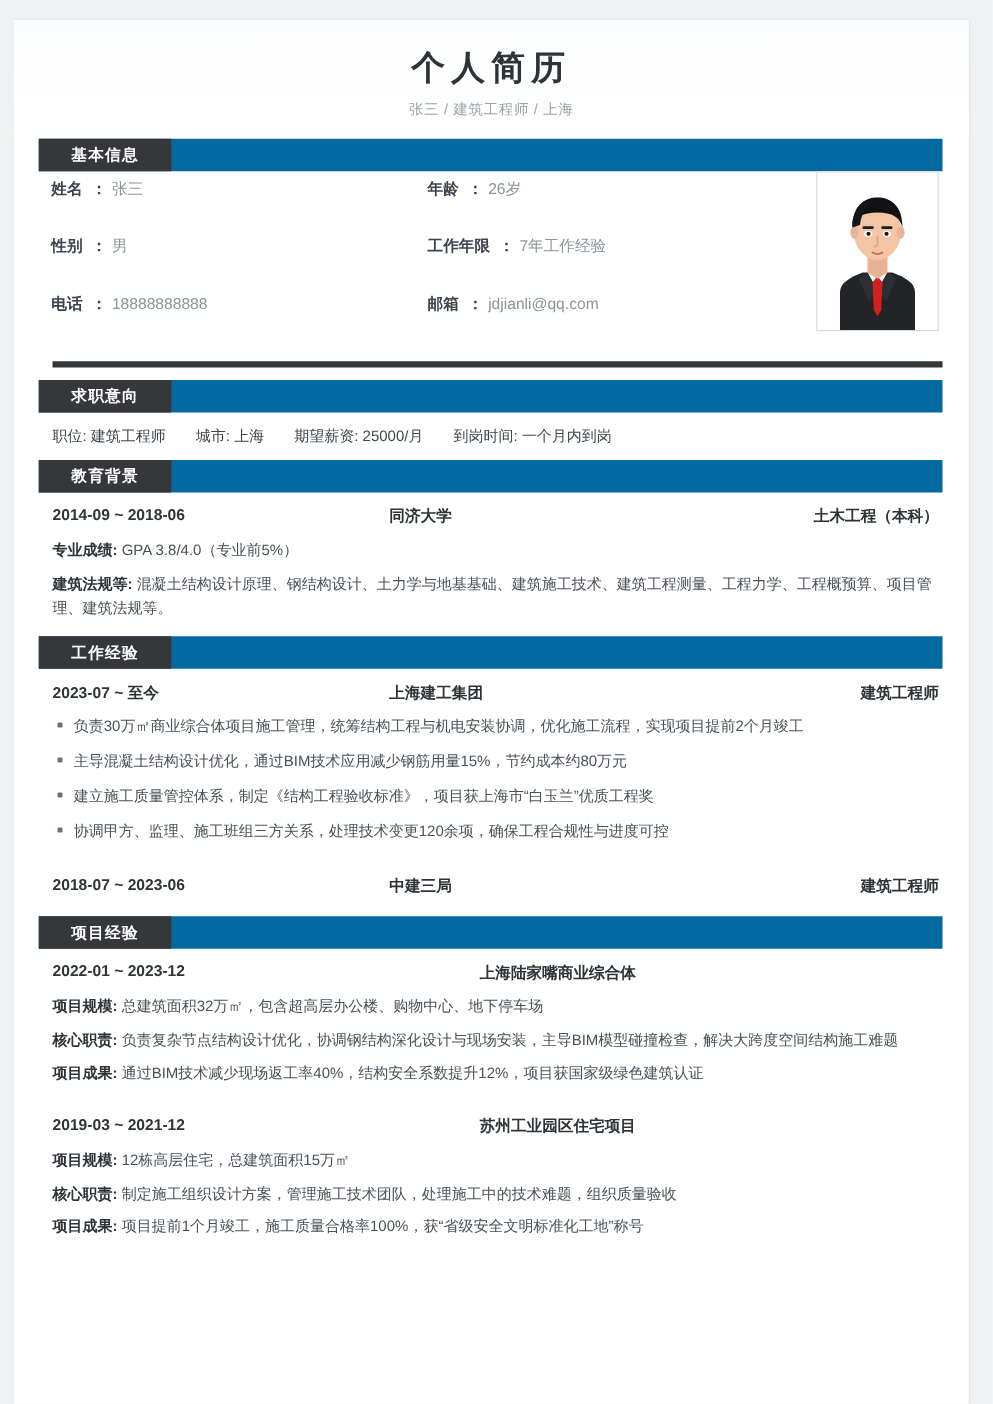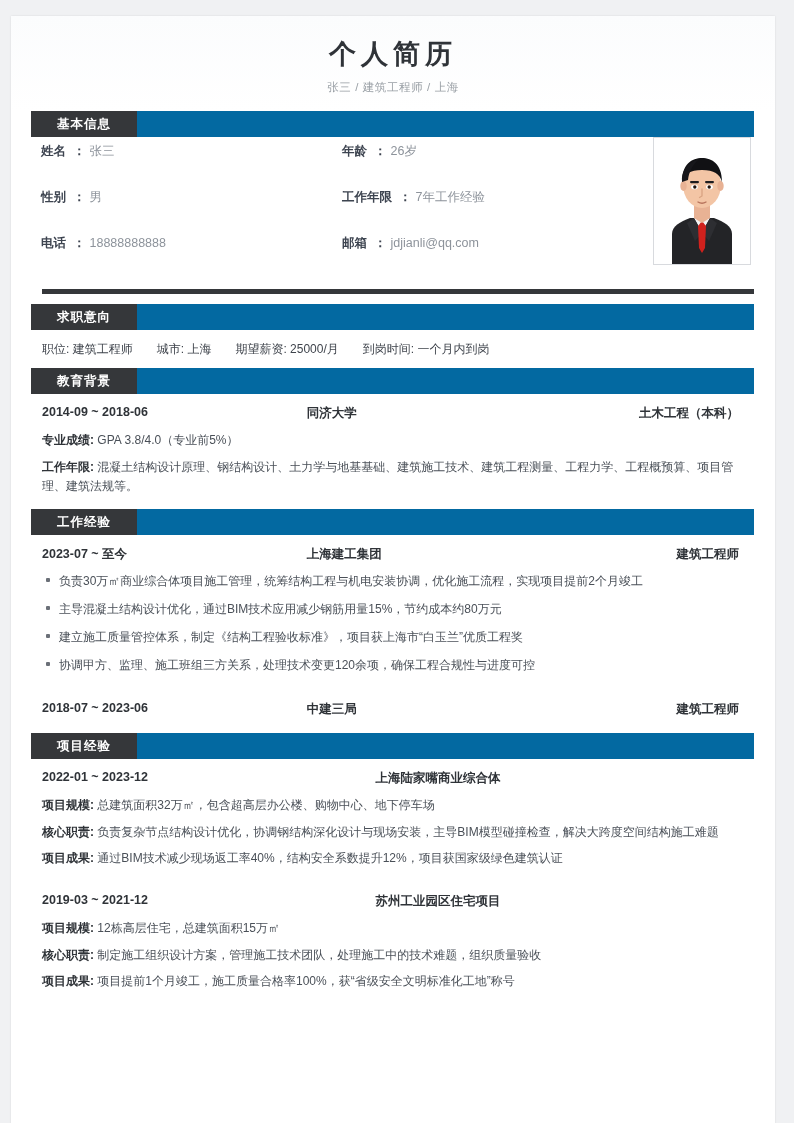--- a/index.html
+++ b/index.html
@@ -120,21 +120,21 @@
     gap: 24px;
     font-size: 12px;
     color: #3f444c;
     padding: 11px 24px 10px 31px;
   }
   .intent-item { white-space: nowrap; }
   .intent-item .ik { color:#3f444c; }
   .intent-item .iv { color:#3f444c; }
   
   .entry {
-    padding: 11px 36px 6px 31px;
+    padding: 11px 24px 6px 31px;
   }
   .entry-head {
     display: flex;
     font-size: 12.5px;
     font-weight: bold;
     color: #2f3338;
     margin-bottom: 9px;
   }
   .entry-head .e-date { width: 38%; }
   .entry-head .e-org  { width: 34%; text-align: left; }
@@ -288,21 +288,21 @@
     <div class="entry-head">
       <div class="e-date">2014-09 ~ 2018-06</div>
       <div class="e-org">同济大学</div>
       <div class="e-role">土木工程（本科）</div>
     </div>
     <p class="detail-line">
       <span class="dk">专业成绩:</span>
       <span>GPA 3.8/4.0（专业前5%）</span>
     </p>
     <p class="detail-line">
-      <span class="dk">工作年限:</span>
+      <span class="dk">建筑法规等:</span>
       <span>混凝土结构设计原理、钢结构设计、土力学与地基基础、建筑施工技术、建筑工程测量、工程力学、工程概预算、项目管理、建筑法规等。</span>
     </p>
   </div>
 
   <div class="section-bar">
     <div class="tag">工作经验</div>
   </div>
   <div class="entry">
     <div class="entry-head">
       <div class="e-date">2023-07 ~ 至今</div>

